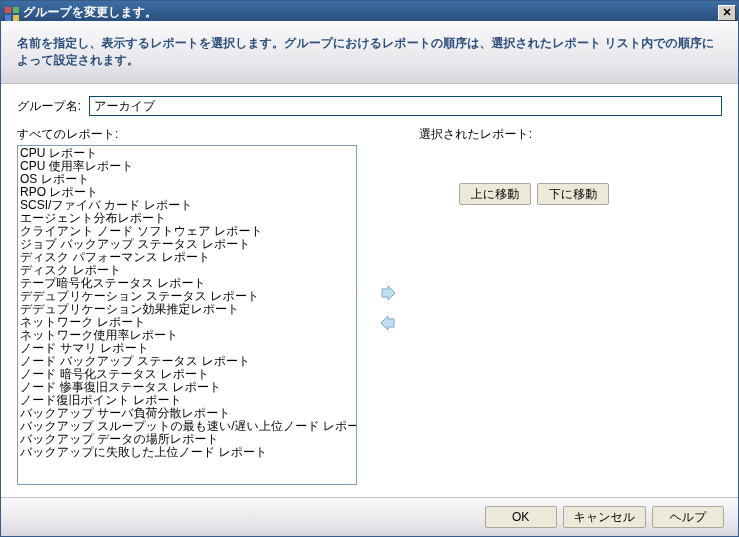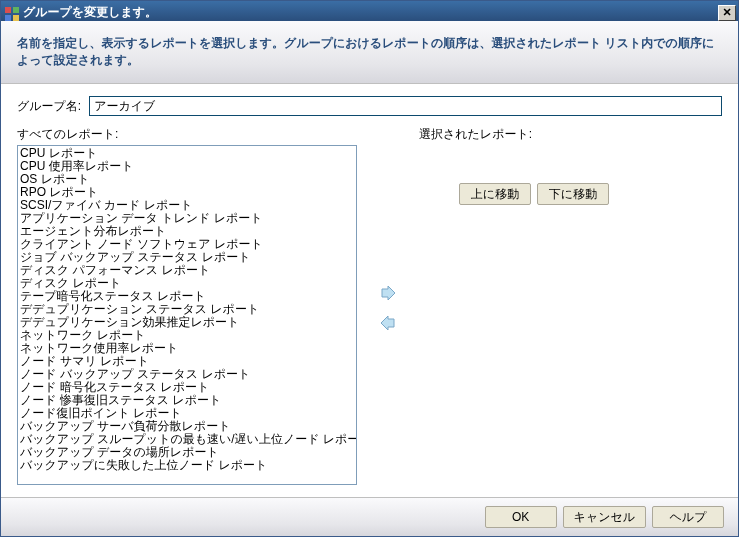--- a/index.html
+++ b/index.html
@@ -174,21 +174,20 @@
     <div class="lists-row">
 
       <div class="list-col-left">
         <div class="col-label">すべてのレポート:</div>
         <div class="listbox" id="all-list">
             <div class="item">CPU レポート</div>
             <div class="item">CPU 使用率レポート</div>
             <div class="item">OS レポート</div>
             <div class="item">RPO レポート</div>
             <div class="item">SCSI/ファイバ カード レポート</div>
-            <div class="item">アプリケーション データ トレンド レポート</div>
             <div class="item">エージェント分布レポート</div>
             <div class="item">クライアント ノード ソフトウェア レポート</div>
             <div class="item">ジョブ バックアップ ステータス レポート</div>
             <div class="item">ディスク パフォーマンス レポート</div>
             <div class="item">ディスク レポート</div>
             <div class="item">テープ暗号化ステータス レポート</div>
             <div class="item">デデュプリケーション ステータス レポート</div>
             <div class="item">デデュプリケーション効果推定レポート</div>
             <div class="item">ネットワーク レポート</div>
             <div class="item">ネットワーク使用率レポート</div>

